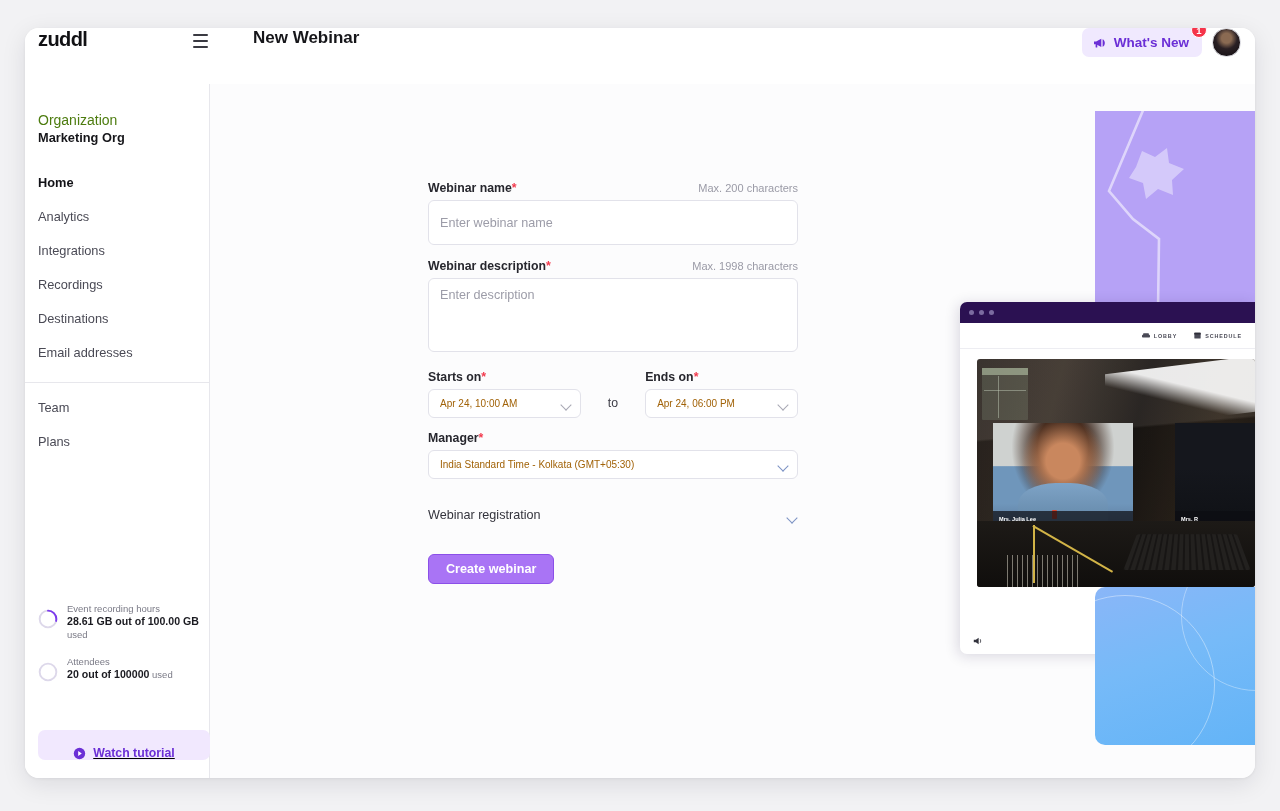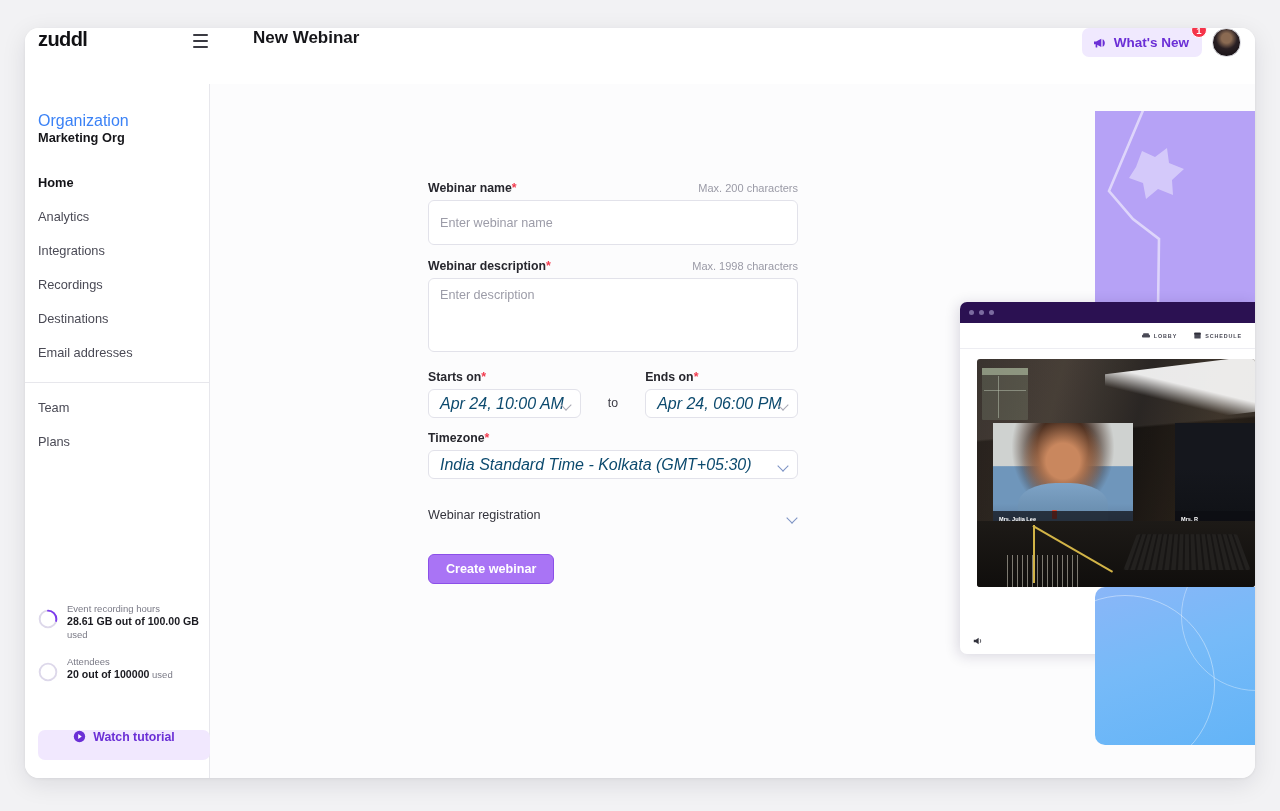--- a/index.html
+++ b/index.html
@@ -66,21 +66,21 @@
   }
 
   
   #sidebar {
     position: absolute; left: 0; top: 56px;
     width: 185px; height: 694px;
     background: #fff;
     border-right: 1px solid #e7e7ec;
   }
   .org-block { padding: 28px 0 0 13px; }
-  .org-label { font-size: 16px; color: #3b82f6; line-height: 17px; }
+  .org-label { font-size: 14px; color: #4d7c0f; line-height: 17px; }
   .org-name { font-size: 12.8px; font-weight: 700; color: #16161a; line-height: 18px; }
   #nav { padding-top: 18px; }
   .nav-item {
     font-size: 12.8px; color: #4a4a55;
     padding: 9.5px 0 9.5px 13px; cursor: pointer;
   }
   .nav-item.active { font-weight: 700; color: #111116; }
   #nav-divider {
     margin: 13px 0 7px 0; height: 1px; background: #e7e7ec;
   }
@@ -90,22 +90,23 @@
   .usage-row { display: flex; align-items: flex-start; gap: 9px; margin-bottom: 14px; }
   .ring { width: 20px; height: 20px; flex: none; margin-top: 7px; }
   .usage-text { font-size: 9.5px; color: #7a7a86; line-height: 13px; }
   .usage-strong { font-size: 10.6px; font-weight: 700; color: #1a1a20; }
   .usage-sub { font-size: 9.5px; color: #7a7a86; font-weight: 400; }
 
   #watch-tutorial {
     position: absolute; left: 13px; bottom: 18px;
     width: 172px; height: 30px; border-radius: 7px;
     background: #f1e8fe; border: none; cursor: pointer;
-    display: flex; align-items: flex-start; justify-content: center; gap: 7px;
+    display: flex; align-items: flex-end; justify-content: center; gap: 7px;
     font-family: inherit;
+    text-decoration: underline;
   }
   #watch-tutorial .wt-label { font-size: 12.3px; font-weight: 700; color: #6b2fd6; }
 
   
   #main {
     position: absolute; left: 185px; top: 56px;
     width: 1045px; height: 694px;
     background: #fcfcfd;
     overflow: hidden;
   }
@@ -134,21 +135,21 @@
   .row-dates { display: flex; align-items: flex-end; gap: 16px; }
   .date-col { width: 169px; }
   .to-sep {
     font-size: 12.3px; color: #3d3d47;
     padding: 0 11px 8px 11px;
   }
   .select {
     position: relative; width: 100%; height: 29px;
     border: 1px solid #e2e2ea; border-radius: 6px; background: #fff;
     display: flex; align-items: center; padding: 0 11px;
-    font-size: 16px; color: #0c4a6e; cursor: pointer; font-style: italic;
+    font-size: 10px; color: #a16207; cursor: pointer;
   }
   .chev {
     position: absolute; right: 10px; top: 50%;
     width: 8px; height: 8px; margin-top: -3px;
     border-right: 1.4px solid #a8a8b4; border-bottom: 1.4px solid #a8a8b4;
     transform: rotate(45deg);
   }
   .chev.blue { border-color: #7b92c4; border-width: 1.6px; }
   #tz-field { margin-top: 13px; }
   #registration {
@@ -389,21 +390,21 @@
           </div>
           <div class="select">
             <span>Apr 24, 06:00 PM</span>
             <i class="chev"></i>
           </div>
         </div>
       </div>
 
       <div id="tz-field" class="field">
         <div class="field-head">
-          <div class="field-label"><span>Timezone</span><span class="req">*</span></div>
+          <div class="field-label"><span>Manager</span><span class="req">*</span></div>
         </div>
         <div class="select">
           <span>India Standard Time - Kolkata (GMT+05:30)</span>
           <i class="chev blue"></i>
         </div>
       </div>
 
       <div id="registration">
         <span class="reg-label">Webinar registration</span>
         <i class="chev blue" style="right:2px;"></i>

